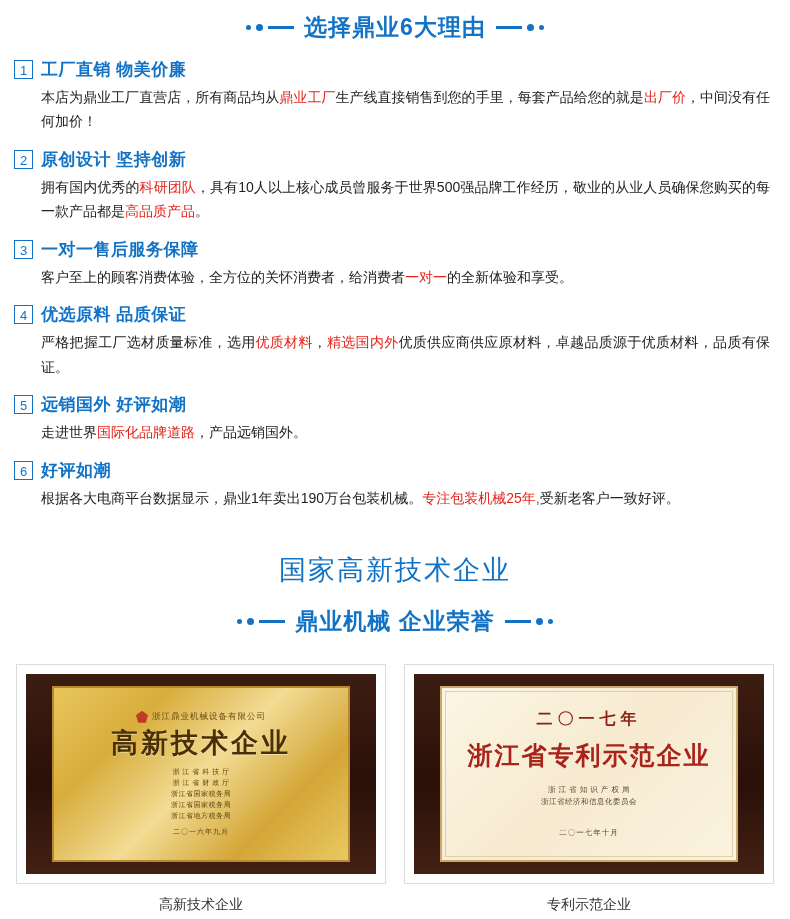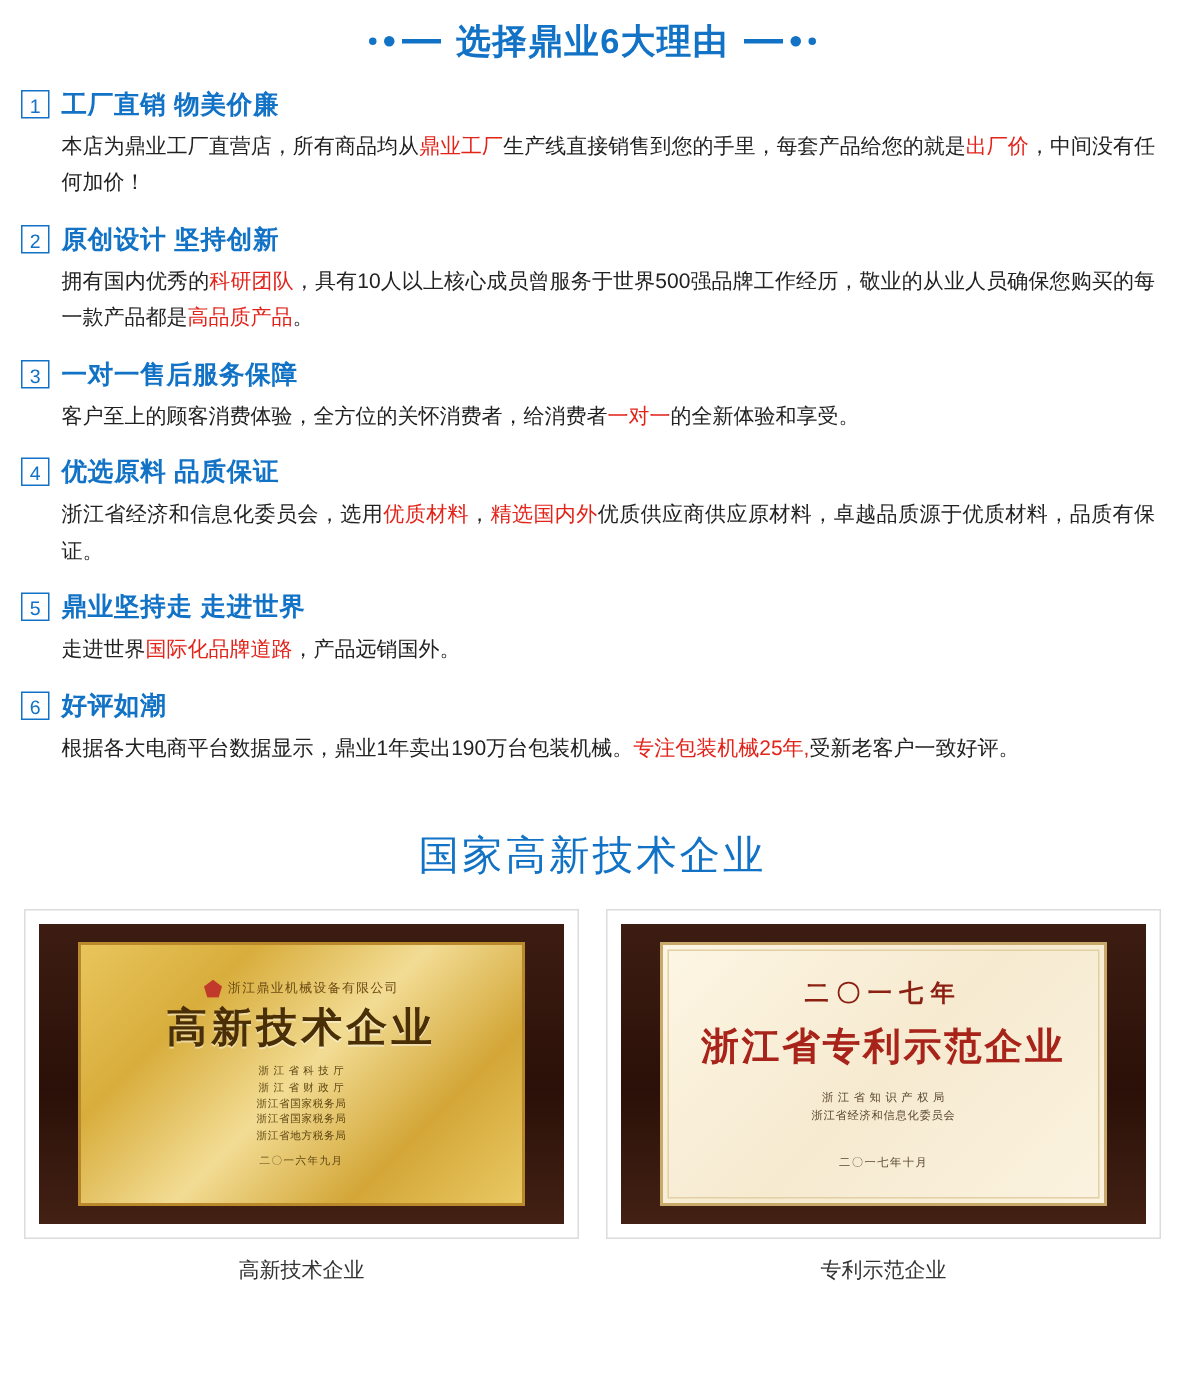--- a/index.html
+++ b/index.html
@@ -283,40 +283,53 @@
           <span class="num">3</span>
           <span class="reason-title">一对一售后服务保障</span>
         </div>
         <div class="reason-body"><span>客户至上的顾客消费体验，全方位的关怀消费者，给消费者</span><span class="hl">一对一</span><span>的全新体验和享受。</span></div>
       </div>
       <div class="reason">
         <div class="reason-head">
           <span class="num">4</span>
           <span class="reason-title">优选原料 品质保证</span>
         </div>
-        <div class="reason-body"><span>浙江省经济和信息化委员会，选用</span><span class="hl">优质材料</span><span>，</span><span class="hl">精选国内外</span><span>优质供应商供应原材料，卓越品质源于优质材料，品质有保证。</span></div>
+        <div class="reason-body"><span>严格把握工厂选材质量标准，选用</span><span class="hl">优质材料</span><span>，</span><span class="hl">精选国内外</span><span>优质供应商供应原材料，卓越品质源于优质材料，品质有保证。</span></div>
       </div>
       <div class="reason">
         <div class="reason-head">
           <span class="num">5</span>
-          <span class="reason-title">鼎业坚持走  走进世界</span>
+          <span class="reason-title">远销国外  好评如潮</span>
         </div>
         <div class="reason-body"><span>走进世界</span><span class="hl">国际化品牌道路</span><span>，产品远销国外。</span></div>
       </div>
       <div class="reason">
         <div class="reason-head">
           <span class="num">6</span>
           <span class="reason-title">好评如潮</span>
         </div>
         <div class="reason-body"><span>根据各大电商平台数据显示，鼎业1年卖出190万台包装机械。</span><span class="hl">专注包装机械25年,</span><span>受新老客户一致好评。</span></div>
       </div>
     </div>
 
   <div class="honor-title">国家高新技术企业</div>
 
+  <div class="section-title honor-sub">
+    <span class="rule">
+      <span class="dot small"></span>
+      <span class="dot"></span>
+      <span class="line"></span>
+    </span>
+    <h2>鼎业机械 企业荣誉</h2>
+    <span class="rule">
+      <span class="line"></span>
+      <span class="dot"></span>
+      <span class="dot small"></span>
+    </span>
+  </div>
 
   <div class="certs" id="certs">
       <div class="cert">
         <div class="cert-frame">
           <div class="plaque">
             <div class="plate gold">
               <div class="p-top">
                 <span class="logo-mark"></span>
                 <span>浙江鼎业机械设备有限公司</span>
               </div>

